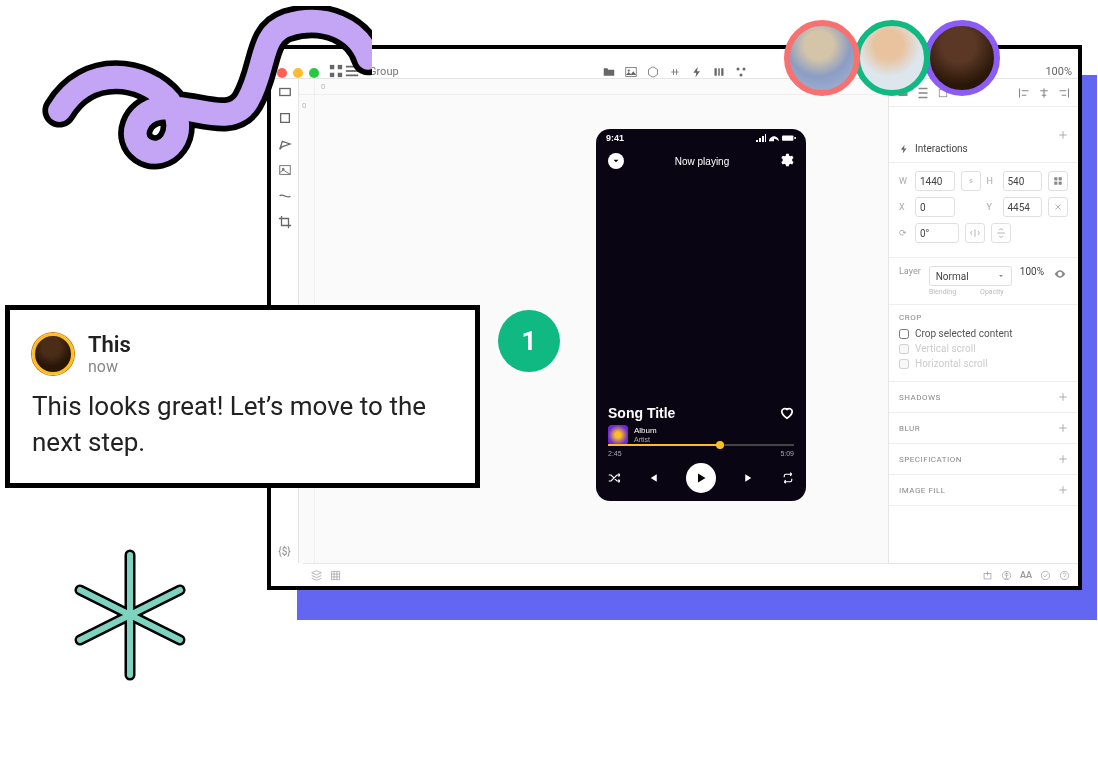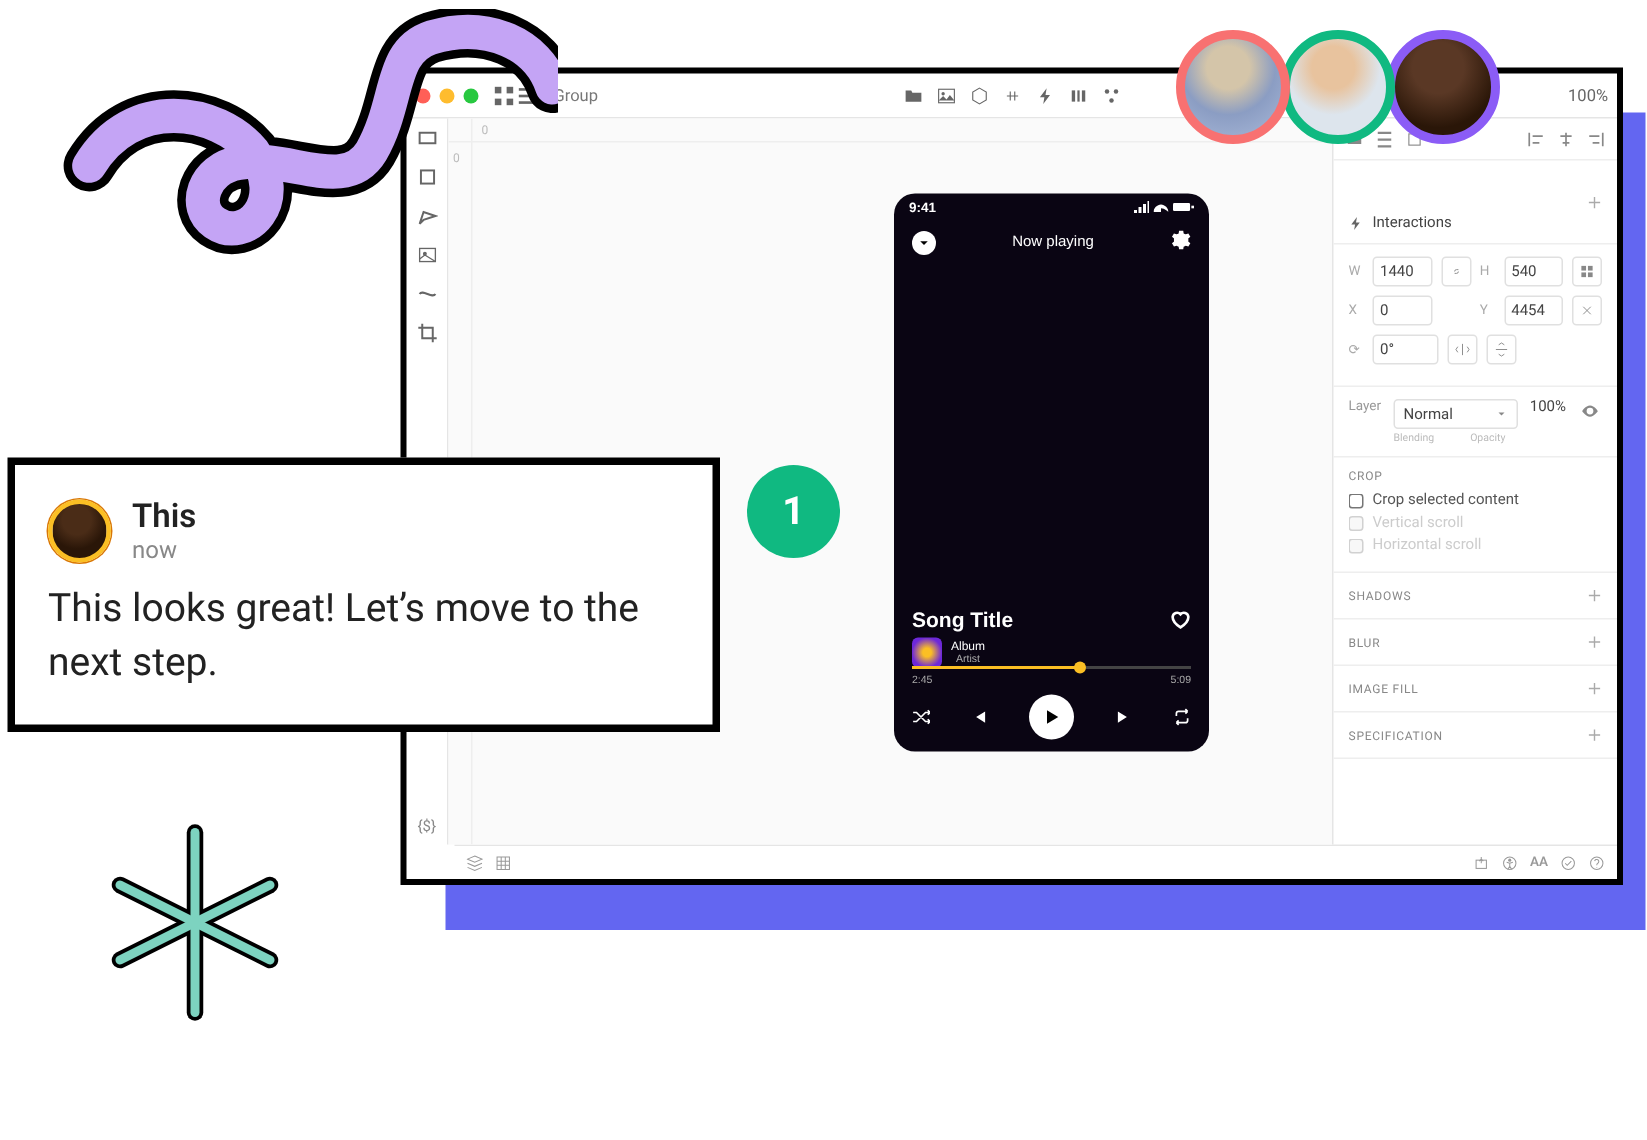--- a/index.html
+++ b/index.html
@@ -29,21 +29,21 @@
     border: 4px solid #000;
     display: flex;
     flex-direction: column;
   }
 
   
   .titlebar {
     height: 30px;
     border-bottom: 1px solid #e5e5e5;
     display: flex;
-    align-items: center;
+    align-items: flex-end;
     padding: 0 6px;
     font-size: 11px;
     color: #555;
     position: relative;
   }
   .traffic-lights { display: flex; gap: 6px; margin-right: 10px; }
   .traffic-light { width: 10px; height: 10px; border-radius: 50%; }
   .tl-red { background: #ff5f57; }
   .tl-yellow { background: #febc2e; }
   .tl-green { background: #28c840; }
@@ -100,21 +100,20 @@
   
   .phone {
     position: absolute;
     left: 297px; top: 50px;
     width: 210px; height: 372px;
     background: #0a0513;
     border-radius: 14px;
     overflow: hidden;
     color: #fff;
     font-family: -apple-system, sans-serif;
-    text-align: center;
   }
   .phone-status {
     height: 18px;
     display: flex;
     align-items: center;
     justify-content: space-between;
     padding: 0 10px;
     font-size: 9px;
     font-weight: 600;
   }
@@ -663,27 +662,27 @@
             <path d="M8 2v12M2 8h12" stroke="#aaa" stroke-width="1.5"></path>
           </svg>
       </div>
       <div class="insp-section caps">
         <span>BLUR</span>
         <svg viewBox="0 0 16 16">
             <path d="M8 2v12M2 8h12" stroke="#aaa" stroke-width="1.5"></path>
           </svg>
       </div>
       <div class="insp-section caps">
-        <span>IMAGE FILL</span>
+        <span>SPECIFICATION</span>
         <svg viewBox="0 0 16 16">
             <path d="M8 2v12M2 8h12" stroke="#aaa" stroke-width="1.5"></path>
           </svg>
       </div>
       <div class="insp-section caps">
-        <span>SPECIFICATION</span>
+        <span>IMAGE FILL</span>
         <svg viewBox="0 0 16 16">
             <path d="M8 2v12M2 8h12" stroke="#aaa" stroke-width="1.5"></path>
           </svg>
       </div>
     </div>
   </div>
 
   <div class="statusbar">
     <svg viewBox="0 0 16 16">
         <path d="M8 1l7 3-7 3-7-3zM1 8l7 3 7-3M1 12l7 3 7-3" fill="none" stroke="#999"></path>

